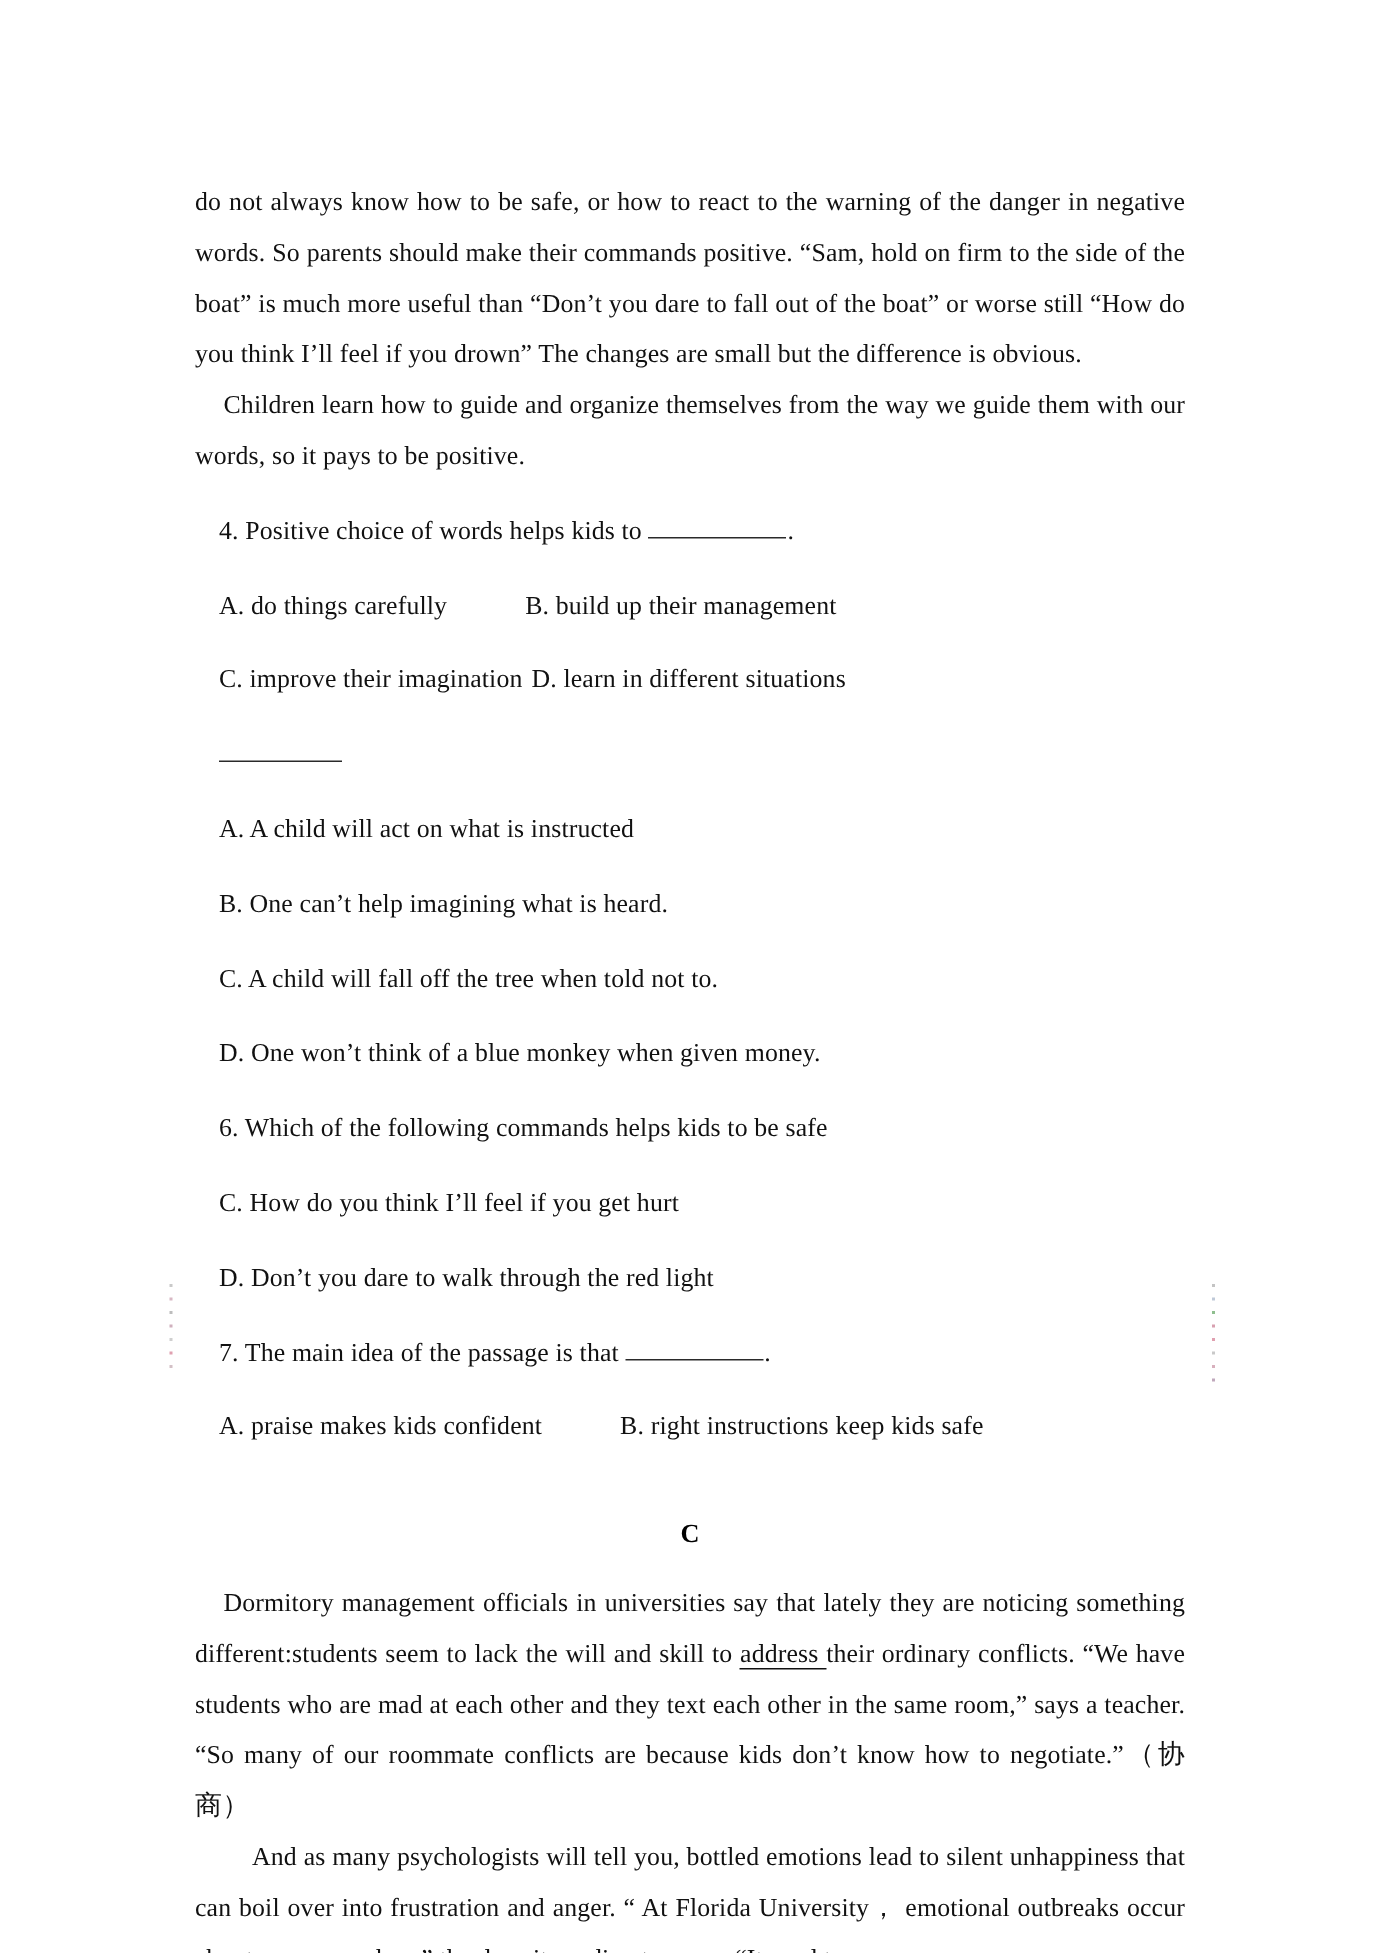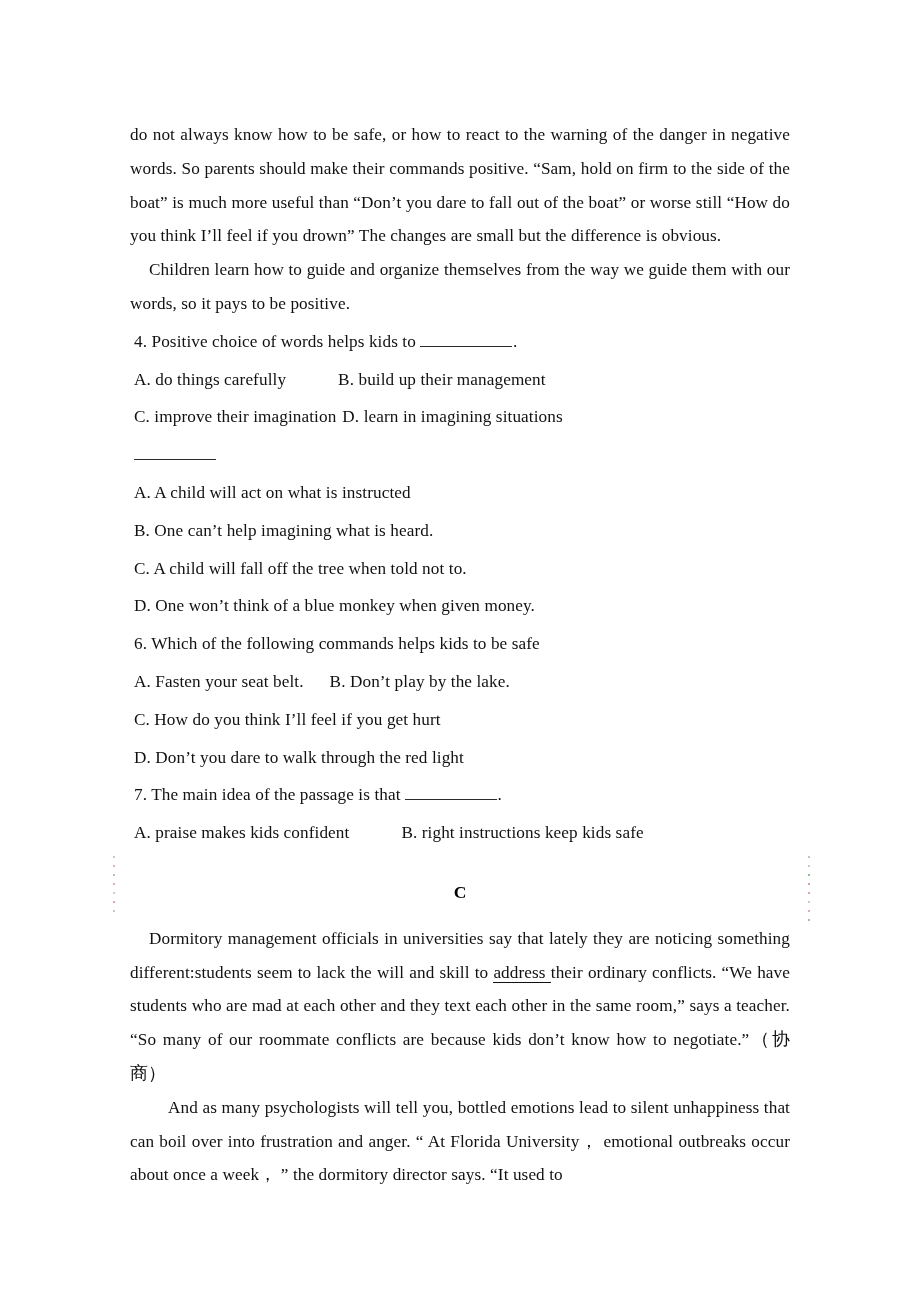--- a/index.html
+++ b/index.html
@@ -33,21 +33,21 @@
   }
   .para {
     margin: 0;
     text-align: justify;
     text-justify: inter-word;
   }
   .para.indent-sm { text-indent: 19px; }
   .para.indent-lg { text-indent: 38px; }
   .para.flush { text-indent: 0; }
   .line {
-    margin: 4px;
+    margin: 16px;
     white-space: nowrap;
   }
   .blank {
     display: inline-block;
     border-bottom: 1.4px solid #2a2a2a;
     vertical-align: baseline;
   }
   .blank.w-q4 { width: 92px; margin: 0 1px 0 4px; }
   .blank.w-q5 { width: 82px; margin: 0 0 0 0; }
   .blank.w-q7 { width: 92px; margin: 0 1px 0 4px; }
@@ -117,32 +117,31 @@
     <div class="spacer-1"></div>
 
     <p class="para flush">do not always know how to be safe, or how to react to the warning of the danger in negative words. So parents should make their commands positive. “Sam, hold on firm to the side of the boat” is much more useful than “Don’t you dare to fall out of the boat” or worse still “How do you think I’ll feel if you drown” The changes are small but the difference is obvious.</p>
 
     <p class="para indent-sm">Children learn how to guide and organize themselves from the way we guide them with our words, so it pays to be positive.</p>
 
     <div class="line"><span>4. Positive choice of words helps kids to</span><span class="blank w-q4"></span><span>.</span></div>
 
     <div class="line"><span>A. do things carefully</span><span class="gap-md"></span><span>B. build up their management</span></div>
 
-    <div class="line"><span>C. improve their imagination</span><span class="gap-tiny"></span><span>D. learn in imagining situations</span></div>
+    <div class="line"><span>C. improve their imagination</span><span class="gap-tiny"></span><span>D. learn in different situations</span></div>
 
     <div class="line"><span class="blank w-q5"></span></div>
 
     <div class="line">A. A child will act on what is instructed</div>
     <div class="line">B. One can’t help imagining what is heard.</div>
     <div class="line">C. A child will fall off the tree when told not to.</div>
     <div class="line">D. One won’t think of a blue monkey when given money.</div>
 
     <div class="line">6. Which of the following commands helps kids to be safe</div>
 
-    <div class="line"><span>A. Fasten your seat belt.</span><span class="gap-sm"></span><span>B. Don’t play by the lake.</span></div>
 
     <div class="line">C. How do you think I’ll feel if you get hurt</div>
     <div class="line">D. Don’t you dare to walk through the red light</div>
 
     <div class="line"><span>7. The main idea of the passage is that</span><span class="blank w-q7"></span><span>.</span></div>
 
     <div class="line"><span>A. praise makes kids confident</span><span class="gap-md"></span><span>B. right instructions keep kids safe</span></div>
 
 
     <div class="spacer-2"></div>

